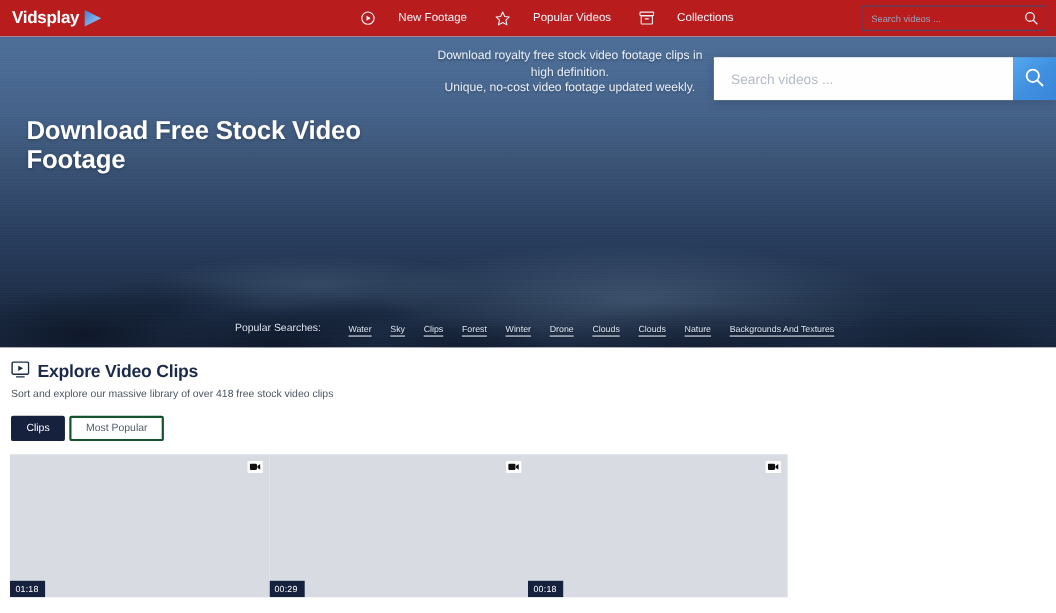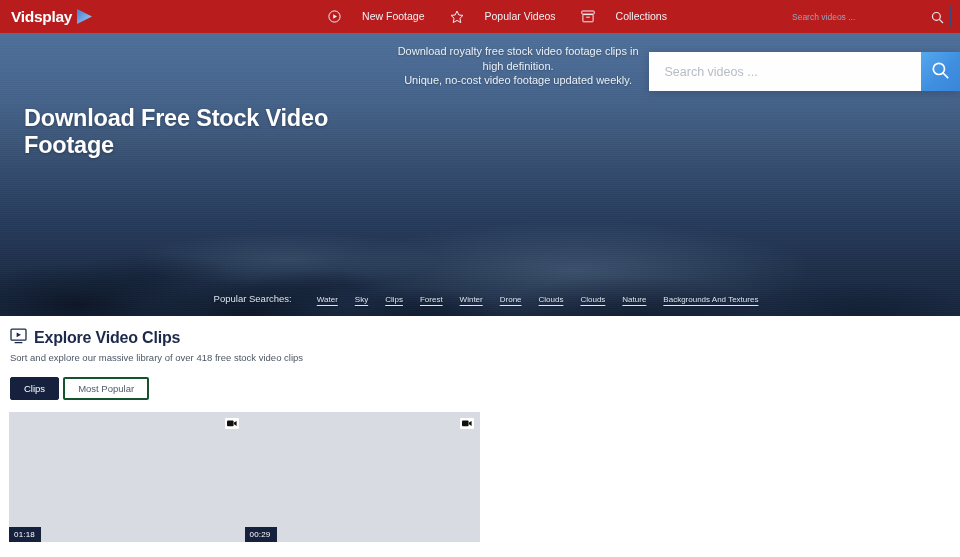--- a/index.html
+++ b/index.html
@@ -484,14 +484,24 @@
     <div class="card-img thumb-flower"></div>
     <div class="badge-cam">
       <svg width="10" height="7" viewBox="0 0 10 7">
           <rect x="0" y="0.6" width="6.6" height="5.6" rx="1" fill="#111"></rect>
           <path d="M7 2.6 L9.6 0.9 V6 L7 4.3 Z" fill="#111"></path>
         </svg>
     </div>
     <div class="badge-dur">00:29</div>
   </div>
 
+  <div class="card">
+    <div class="card-img thumb-sun"></div>
+    <div class="badge-cam">
+      <svg width="10" height="7" viewBox="0 0 10 7">
+          <rect x="0" y="0.6" width="6.6" height="5.6" rx="1" fill="#111"></rect>
+          <path d="M7 2.6 L9.6 0.9 V6 L7 4.3 Z" fill="#111"></path>
+        </svg>
+    </div>
+    <div class="badge-dur">00:18</div>
+  </div>
 
 </div>
 
 </body></html>

